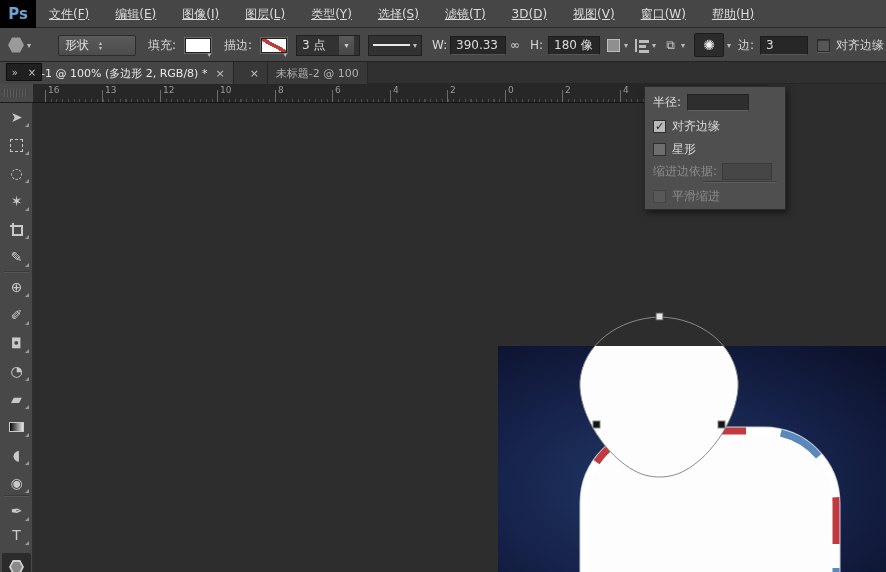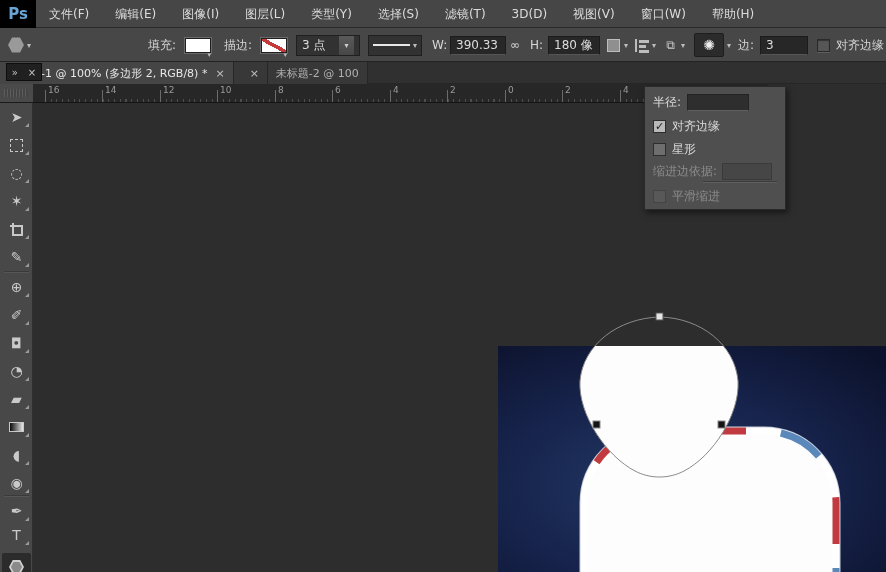--- a/index.html
+++ b/index.html
@@ -5,21 +5,21 @@
   * { margin:0; padding:0; box-sizing:border-box; }
   html,body { width:886px; height:572px; overflow:hidden; background:#2d2d2d;
     font-family:"DejaVu Sans", sans-serif; }
   #app { position:relative; width:886px; height:572px; }
 
   
   .menubar { position:absolute; left:0; top:0; width:886px; height:28px;
     background:#464646; border-bottom:1px solid #2a2a2a; display:flex; align-items:center; }
   .pslogo { width:36px; height:28px; background:#000000; color:#6aa5d8; font-weight:bold;
     font-size:15px; display:flex; align-items:center; justify-content:center; }
-  .menuitem { color:#dcdcdc; font-size:12px; padding:0 13px; height:28px; line-height:28px; }
+  .menuitem { color:#dcdcdc; font-size:12px; padding:0 13px; height:28px; line-height:28px;text-decoration:underline; }
 
   
   .optionsbar { position:absolute; left:0; top:28px; width:886px; height:34px;
     background:#474747; border-bottom:1px solid #232323; }
   .ob { position:absolute; top:0; height:34px; display:flex; align-items:center; color:#d6d6d6; font-size:12px; }
   .hex { width:16px; height:16px; background:#9a9a9a;
     clip-path:polygon(25% 3%,75% 3%,100% 50%,75% 97%,25% 97%,0 50%); }
   .ddarrow { color:#bdbdbd; font-size:8px; margin-left:3px; }
   .combo { background:linear-gradient(#5a5a5a,#4c4c4c); border:1px solid #2c2c2c; border-radius:2px;
     height:21px; display:flex; align-items:center; padding:0 6px; color:#e0e0e0; }
@@ -133,20 +133,29 @@
     <div class="menuitem">视图(V)</div>
     <div class="menuitem">窗口(W)</div>
     <div class="menuitem">帮助(H)</div>
   </div>
 
   <div class="optionsbar">
     <div class="ob" style="left:8px">
       <span class="hex"></span>
       <span class="ddarrow">▾</span>
     </div>
+    <div class="ob" style="left:58px">
+      <div class="combo" style="width:78px">
+        <span>形状</span>
+        <span class="updown">
+          <span>▴</span>
+            <span>▾</span>
+        </span>
+      </div>
+    </div>
     <div class="ob" style="left:148px">填充:</div>
     <div class="ob" style="left:185px">
       <span class="swatch">
           <span class="corner">▾</span>
         </span>
     </div>
     <div class="ob" style="left:224px">描边:</div>
     <div class="ob" style="left:261px">
       <span class="swatch slash">
           <span class="corner">▾</span>
@@ -226,21 +235,21 @@
       <span>»</span>
       <span>×</span>
     </div>
   </div>
 
   <div class="rulercorner"></div>
   <div class="ruler">
     <span class="major" style="left:12px"></span>
       <span class="num" style="left:15px">16</span>
     <span class="major" style="left:69px"></span>
-      <span class="num" style="left:72px">14</span>
+      <span class="num" style="left:72px">13</span>
     <span class="major" style="left:127px"></span>
       <span class="num" style="left:130px">12</span>
     <span class="major" style="left:184px"></span>
       <span class="num" style="left:187px">10</span>
     <span class="major" style="left:242px"></span>
       <span class="num" style="left:245px">8</span>
     <span class="major" style="left:299px"></span>
       <span class="num" style="left:302px">6</span>
     <span class="major" style="left:357px"></span>
       <span class="num" style="left:360px">4</span>

